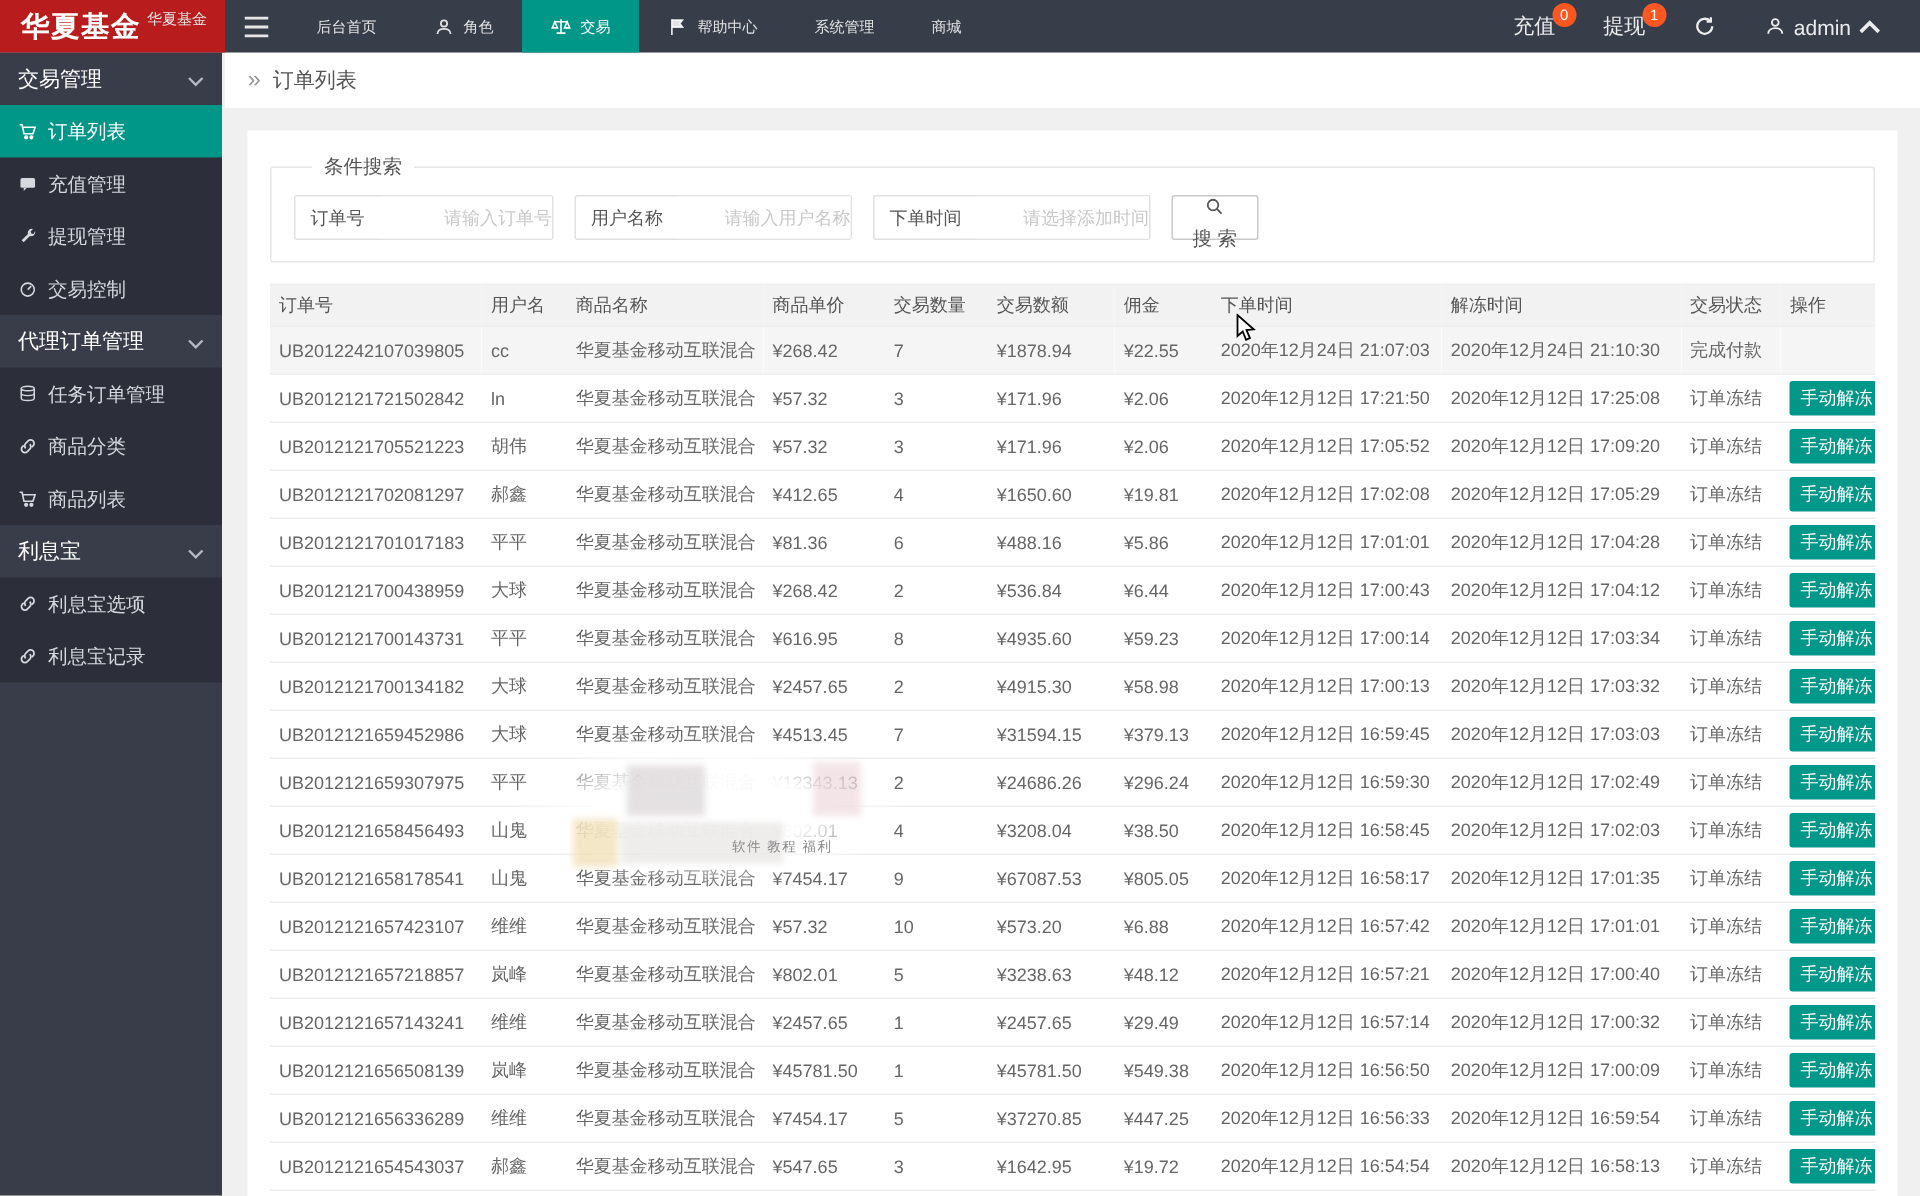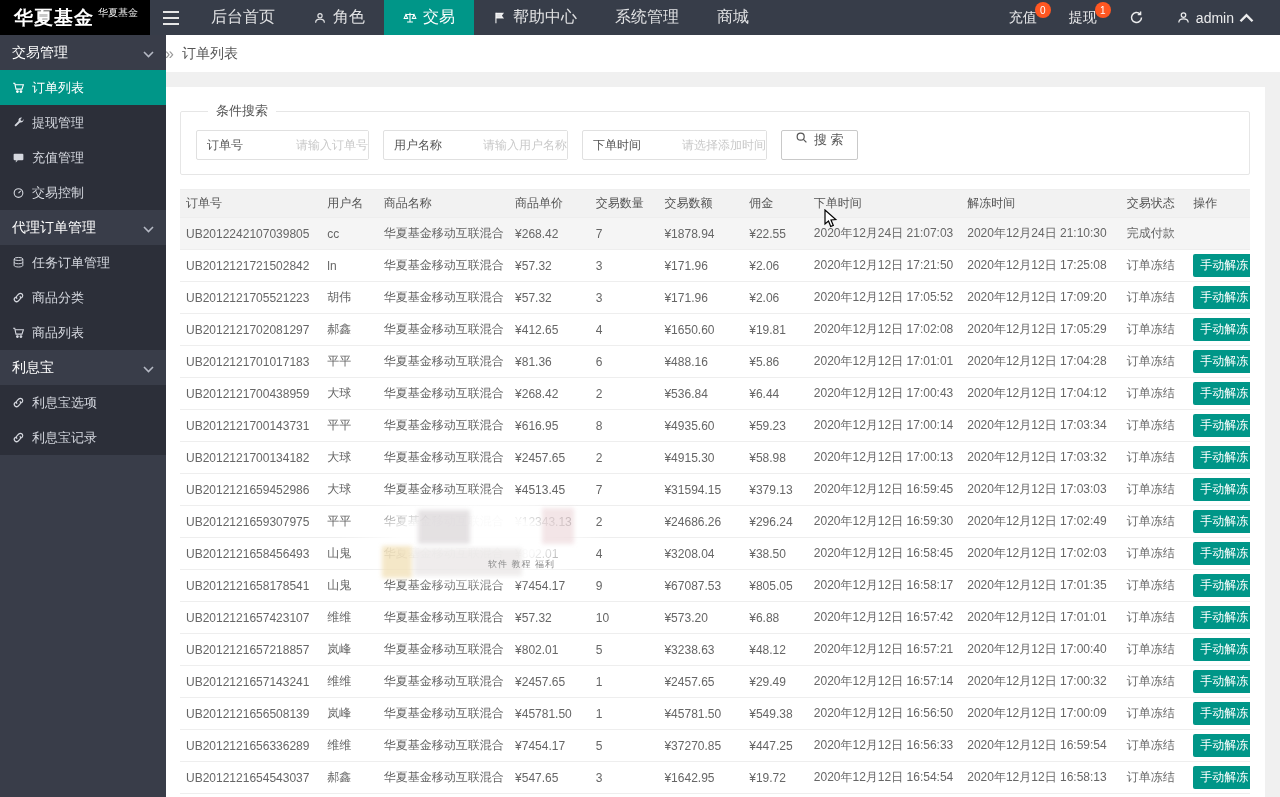--- a/index.html
+++ b/index.html
@@ -3,40 +3,40 @@
 <meta charset="utf-8">
 <style>
   * { margin:0; padding:0; box-sizing:border-box; }
   html,body { width:1280px; height:797px; overflow:hidden;
     font-family:"Liberation Sans","DejaVu Sans",sans-serif; background:#f0f0f0; }
 
   
   .header { position:absolute; top:0; left:0; right:0; height:35px;
     background:#373d49; display:flex; align-items:stretch; color:#fff; z-index:30; }
   .logo { width:150px; display:flex; align-items:center; padding-left:14px;
-    background:#000000; }
+    background:#b91c1c; }
   .logo-main { font-size:19px; font-weight:bold; letter-spacing:1px; }
   .logo-sup { font-size:10px; margin-left:4px; margin-top:-10px; color:#e8e8e8; }
   .hamburger { width:42px; display:flex; align-items:center; justify-content:center;
     cursor:pointer; color:#e6e6e6; }
   .topnav { display:flex; align-items:stretch; }
   .topnav-item { display:flex; align-items:center; gap:6px; padding:0 19px;
-    font-size:16px; color:rgba(255,255,255,.85); cursor:pointer; }
+    font-size:10px; color:rgba(255,255,255,.85); cursor:pointer; }
   .topnav-item.active { background:#009688; color:#fff; }
   .topnav-item svg { width:14px; height:14px; }
   .header-right { margin-left:auto; display:flex; align-items:stretch; padding-right:10px; }
   .hr-item { position:relative; display:flex; align-items:center; gap:5px;
     padding:0 16px; font-size:14px; color:rgba(255,255,255,.9); cursor:pointer; }
   .badge { position:absolute; top:2px; right:2px; min-width:16px; height:16px;
     border-radius:8px; background:#FF5722; color:#fff; font-size:10px;
     display:flex; align-items:center; justify-content:center; padding:0 4px; }
   .hr-item svg { width:15px; height:15px; }
 
   
-  .sidebar { position:absolute; top:35px; left:0; width:166px; bottom:0;
+  .sidebar { position:absolute; top:35px; left:0; width:148px; bottom:0;
     background:#393D49; z-index:20; }
   .group-title { height:35px; display:flex; align-items:center; padding:0 12px;
     color:#fff; font-size:14px; cursor:pointer; position:relative; }
   .group-title .chev { position:absolute; right:12px; color:#b5b9c4; }
   .side-item { height:35px; display:flex; align-items:center; gap:7px; padding:0 12px;
     color:#d5d8df; font-size:13px; background:rgba(0,0,0,.22); cursor:pointer; }
   .side-item svg { width:13px; height:13px; flex:none; }
   .side-item.active { background:#009688; color:#fff; }
 
   
@@ -50,23 +50,23 @@
   
   fieldset.search-box { border:1px solid #e6e6e6; border-radius:2px; padding:8px 32px 14px 15px; }
   fieldset.search-box legend { font-size:13px; color:#555; padding:0 8px; margin-left:12px; }
   .filters { display:flex; align-items:center; gap:14px; margin-top:2px; }
   .filter-group { display:flex; align-items:center; height:30px;
     border:1px solid #e0e0e0; border-radius:2px; background:#fff; }
   .filter-label { font-size:12px; color:#555; padding:0 10px; white-space:nowrap; }
   .filter-group input { border:none; outline:none; height:28px; width:115px;
     font-size:12px; color:#333; font-family:inherit;text-align:right; }
   .filter-group input::placeholder { color:#c9c9c9; }
-  .search-btn { display:flex; align-items:flex-start; gap:6px; height:30px; padding:0 13px;
+  .search-btn { display:flex; align-items:center; gap:6px; height:30px; padding:0 13px;
     border:1px solid #c9c9c9; border-radius:2px; background:#fff; font-size:13px;
-    color:#555; cursor:pointer; font-family:inherit; }
+    color:#555; cursor:pointer; font-family:inherit;flex-direction:column; }
   .search-btn svg { width:13px; height:13px; }
 
   
   table.orders { width:100%; border-collapse:collapse; table-layout:fixed; margin-top:14px; }
   table.orders th { background:#f2f2f2; height:28px; font-weight:normal; font-size:12px;
     color:#555; text-align:left; padding:0 6px; border:1px solid #eee; border-left:none; border-right:none;}
   table.orders td { height:32px; font-size:12px; color:#666; padding:0 6px;
     border-bottom:1px solid #eee; white-space:nowrap; overflow:hidden; }
   table.orders tr.hover td { background:#f5f5f5; }
   .c0{width:140px}.c1{width:56px}.c2{width:130px}.c3{width:80px}.c4{width:68px}
@@ -181,33 +181,33 @@
           <path d="M2 4h3l2.4 11h11l2.6-8H6"></path>
           <circle cx="10" cy="19.5" r="1.6" fill="currentColor"></circle>
           <circle cx="16.5" cy="19.5" r="1.6" fill="currentColor"></circle>
         </svg>
       </span>
       <span>订单列表</span>
     </div>
     <div class="side-item">
       <span style="display: inline-flex;">
         <svg viewBox="0 0 24 24">
-          <path d="M21 5.5a5 5 0 0 1-6.3 6.3L7 19.5 4.5 17l7.7-7.7A5 5 0 0 1 18.5 3l-2.8 2.8.7 2.8 2.8.7z" fill="currentColor"></path>
-        </svg>
-      </span>
-      <span>提现管理</span>
-    </div>
-    <div class="side-item">
-      <span style="display: inline-flex;">
-        <svg viewBox="0 0 24 24">
           <rect x="3" y="5" width="18" height="12" rx="2" fill="currentColor"></rect>
           <path d="M7 17v4l4-4z" fill="currentColor"></path>
         </svg>
       </span>
       <span>充值管理</span>
+    </div>
+    <div class="side-item">
+      <span style="display: inline-flex;">
+        <svg viewBox="0 0 24 24">
+          <path d="M21 5.5a5 5 0 0 1-6.3 6.3L7 19.5 4.5 17l7.7-7.7A5 5 0 0 1 18.5 3l-2.8 2.8.7 2.8 2.8.7z" fill="currentColor"></path>
+        </svg>
+      </span>
+      <span>提现管理</span>
     </div>
     <div class="side-item">
       <span style="display: inline-flex;">
         <svg viewBox="0 0 24 24" fill="none" stroke="currentColor" stroke-width="2">
           <circle cx="12" cy="13" r="8"></circle>
           <path d="M12 13l4.2-4.2"></path>
         </svg>
       </span>
       <span>交易控制</span>
     </div>

